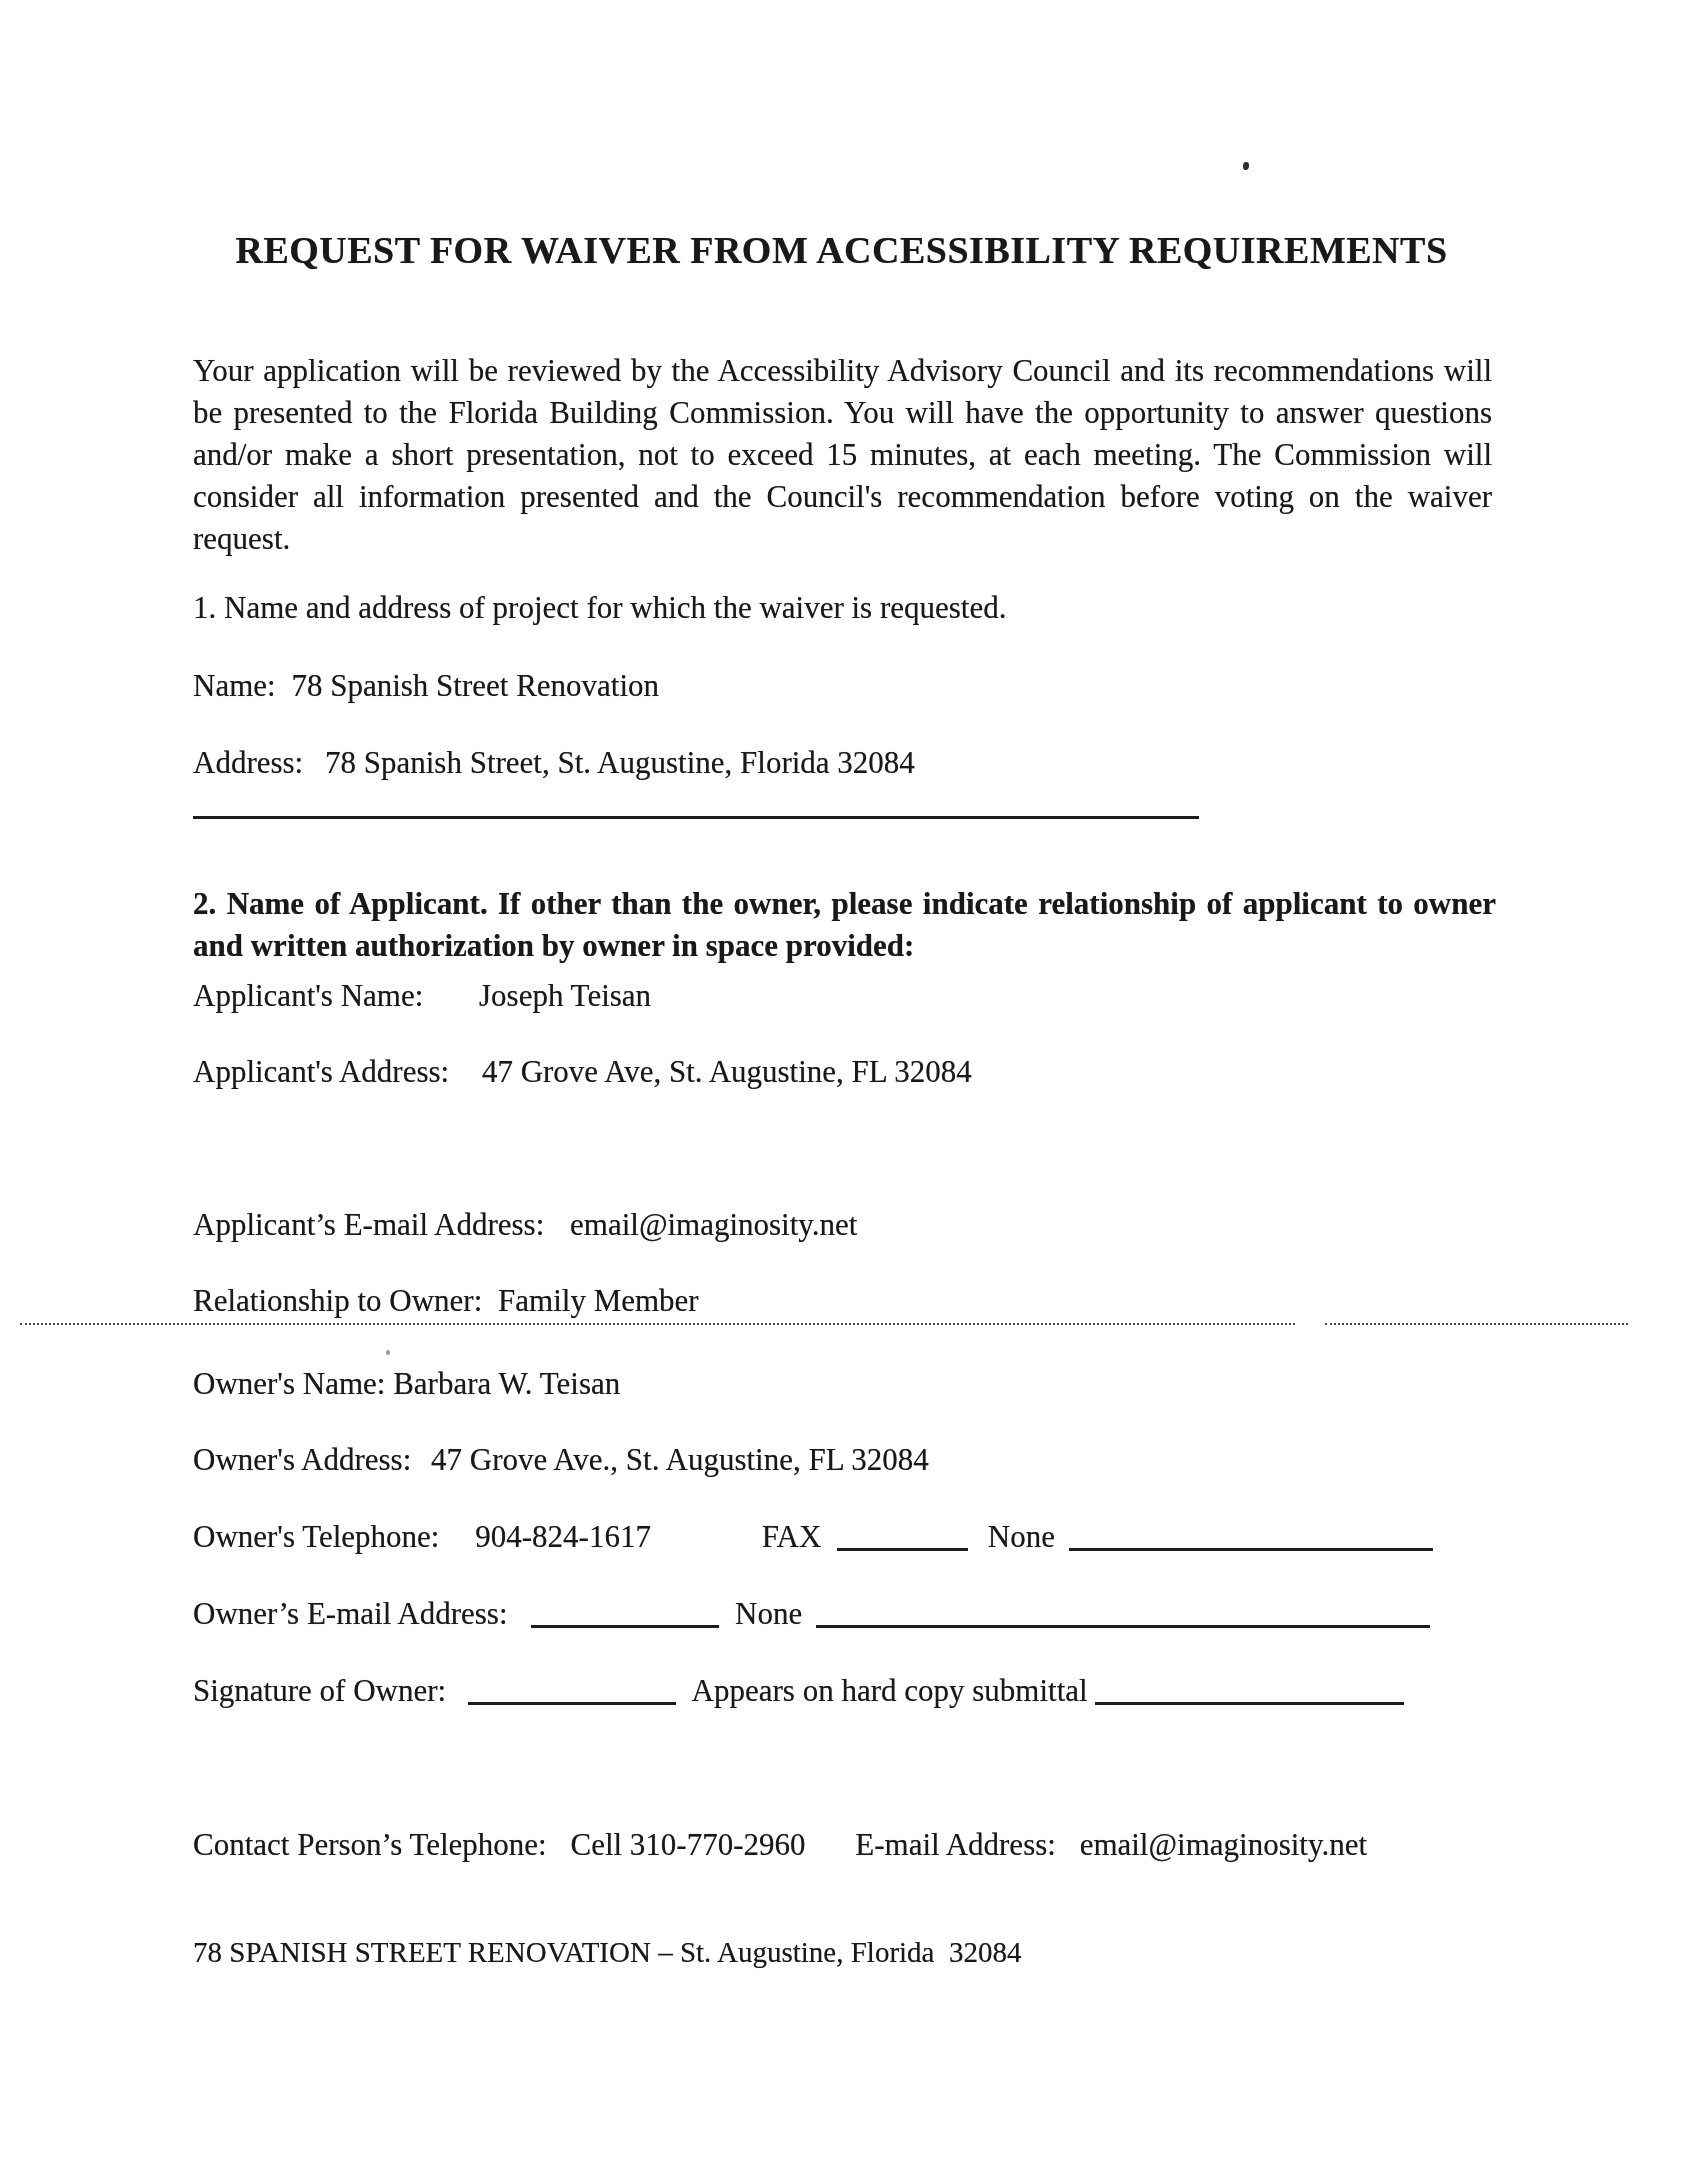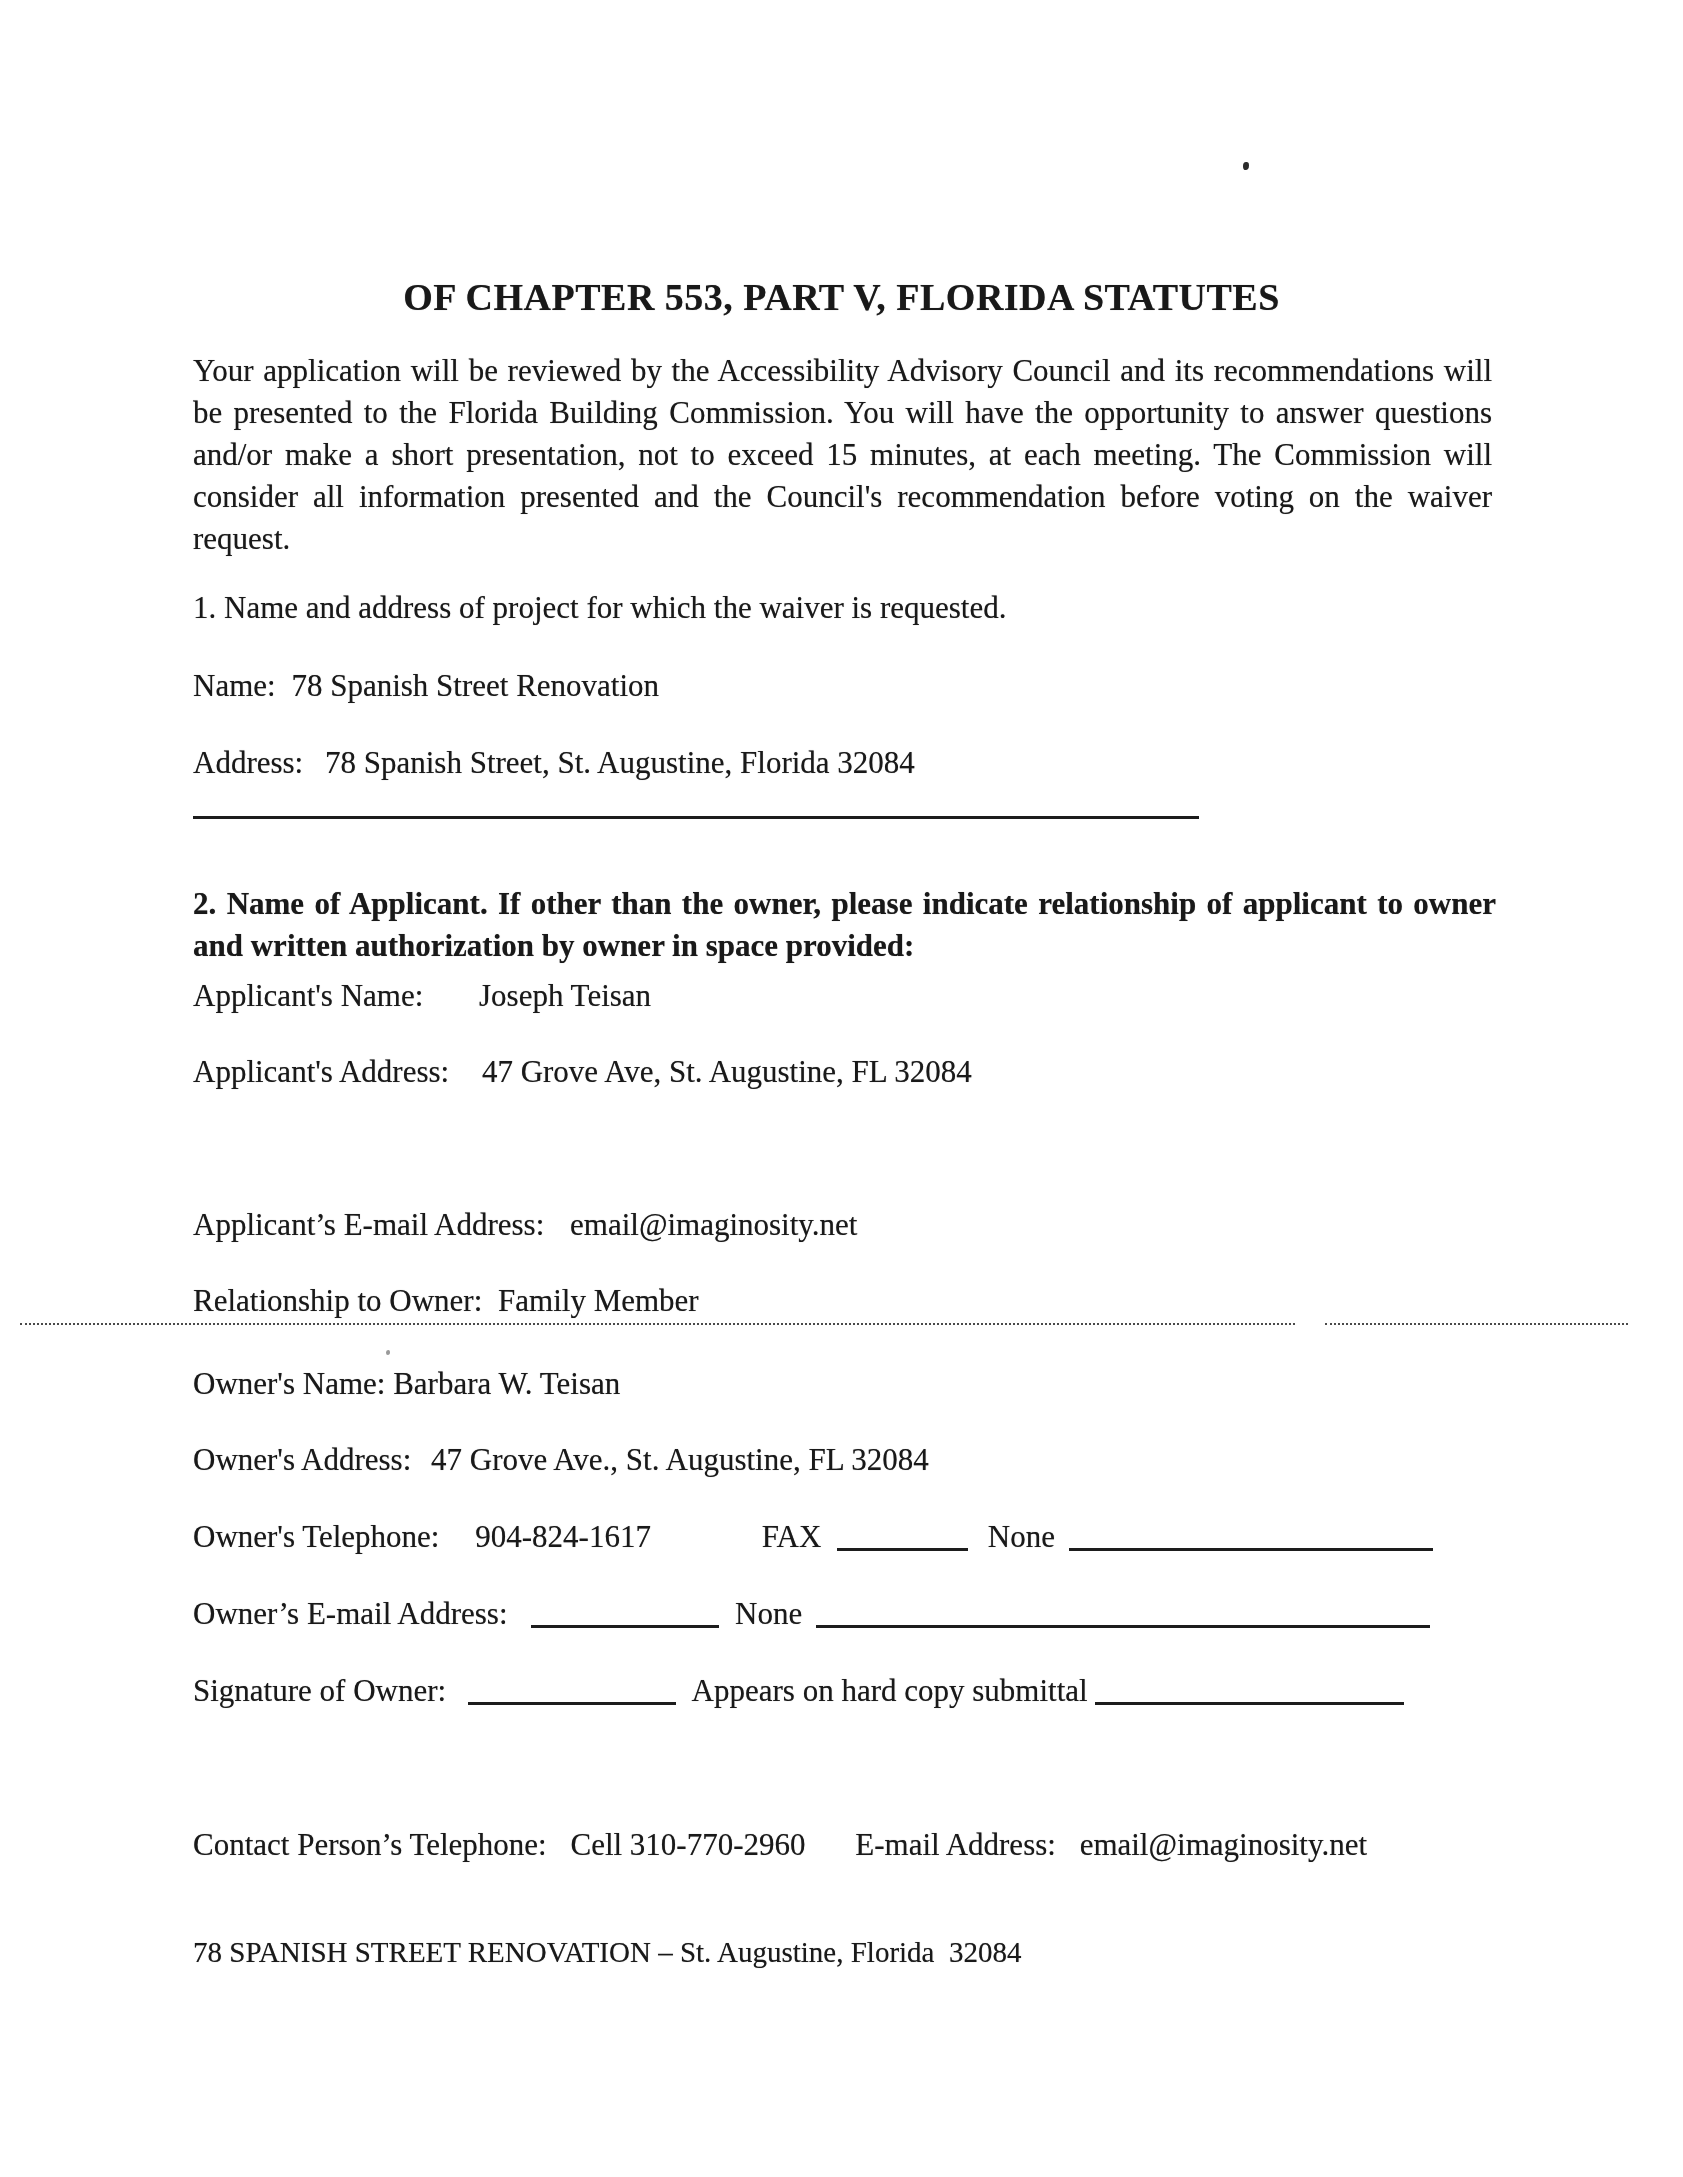--- a/index.html
+++ b/index.html
@@ -53,21 +53,21 @@
   .speck-mid{left:386px;top:1350px;width:4px;height:5px;background:#9a9a9a;}
   .footer-line{font-size:29px;white-space:pre;}
 </style>
 </head>
 <body>
 
 <div class="page">
 
   <div class="speck speck-top"></div>
 
-  <div class="title" style="top:275px">OF CHAPTER 553, PART V, FLORIDA STATUTES</div>
+  <div class="title" style="top:228px">REQUEST FOR WAIVER FROM ACCESSIBILITY REQUIREMENTS</div>
 
   <div class="block" style="top:350px">Your application will be reviewed by the Accessibility Advisory Council and its recommendations will be presented to the Florida Building Commission. You will have the opportunity to answer questions and/or make a short presentation, not to exceed 15 minutes, at each meeting. The Commission will consider all information presented and the Council's recommendation before voting on the waiver request.</div>
 
   <div class="line" style="top:590px">
     <span>1.</span>
     <span class="b">Name and address of project for which the waiver is requested.</span>
   </div>
 
   <div class="line" style="top:668px">
     <span>Name:</span>

